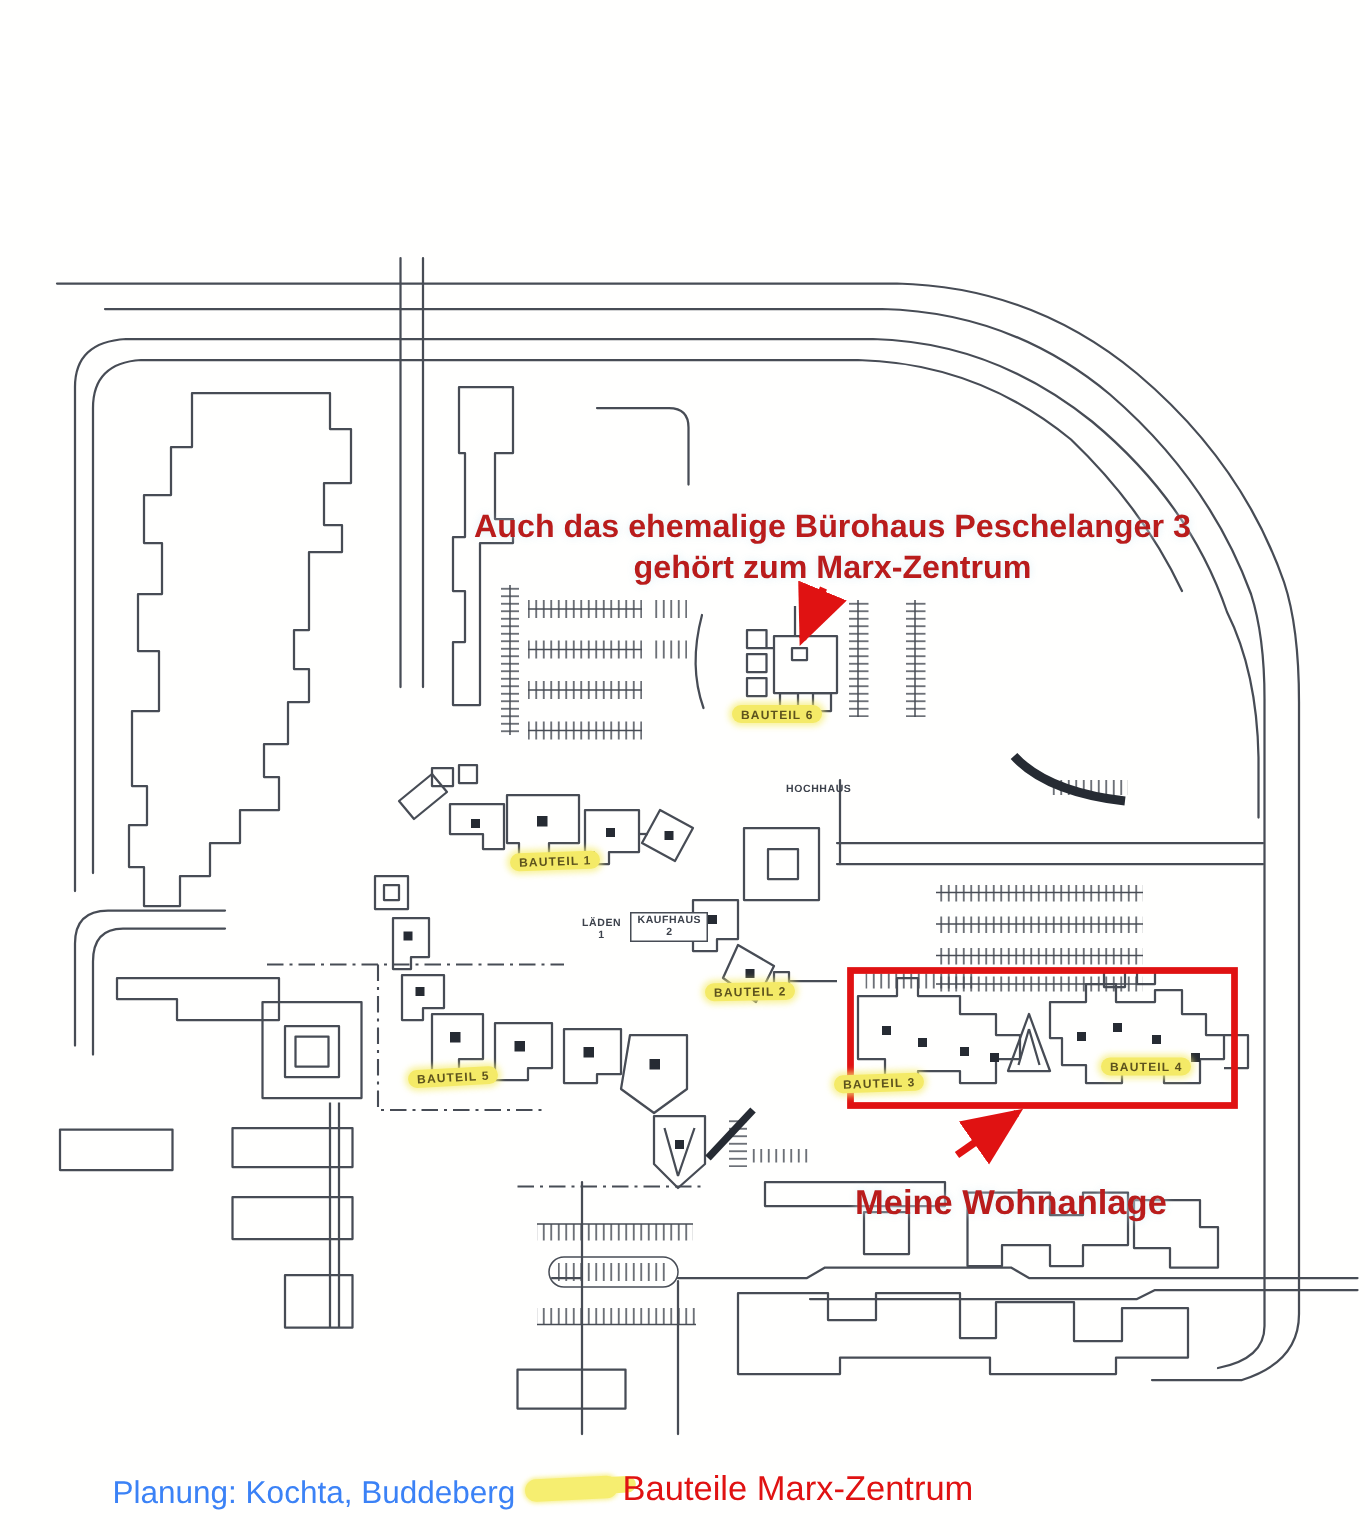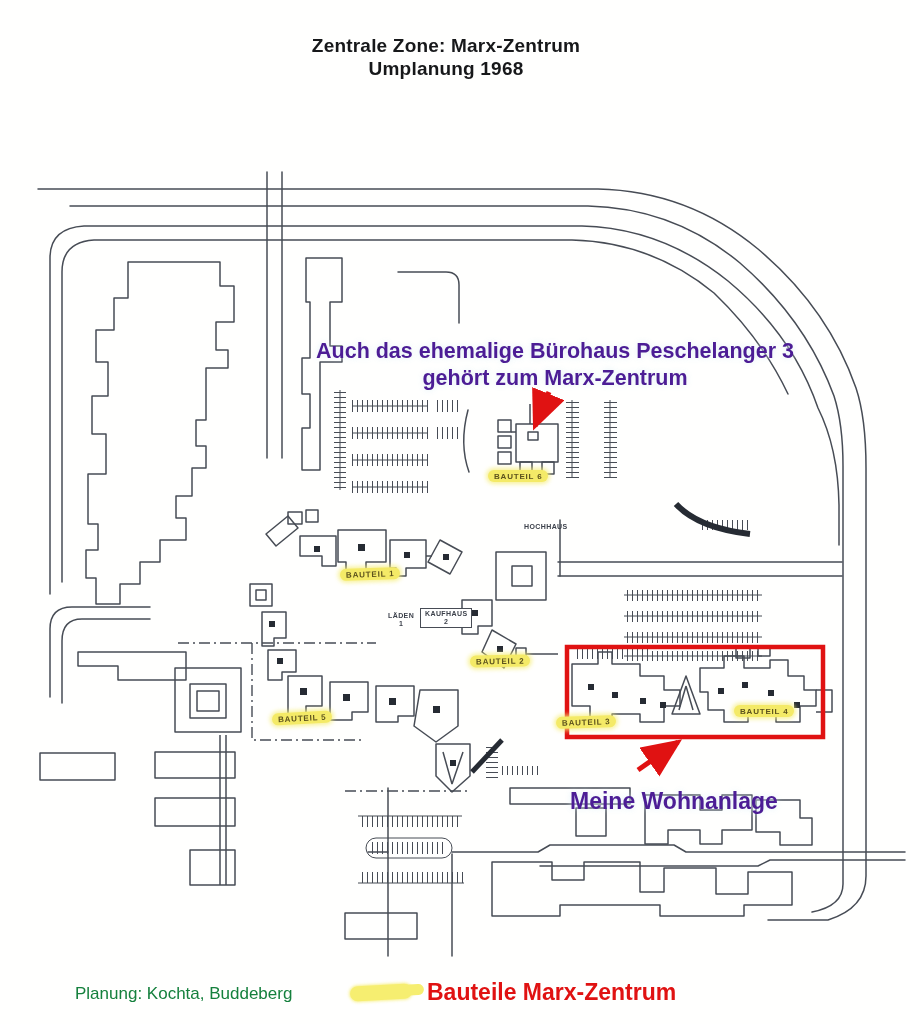--- a/index.html
+++ b/index.html
@@ -4,48 +4,44 @@
 <style>
   html,body{margin:0;padding:0;background:#ffffff;}
   .page{position:relative;width:910px;height:1024px;background:#fffffe;overflow:hidden;
         font-family:"Liberation Sans",sans-serif;}
   
   .title-block{position:absolute;top:34px;left:146px;width:600px;text-align:center;z-index:3;}
   .title-line{font-size:19px;font-weight:bold;color:#17181a;line-height:23px;letter-spacing:.2px;}
   
   .plan-svg{position:absolute;left:0;top:0;z-index:1;}
   
-  .red-note{position:absolute;color:#4c1d95;font-weight:bold;z-index:4;
+  .red-note{position:absolute;color:#b91c1c;font-weight:bold;z-index:4;
             text-shadow:0 0 6px rgba(219,238,247,.9);}
   .pesch-note{left:240px;top:338px;width:630px;text-align:center;font-size:21.5px;line-height:27px;}
   .wohn-note{left:570px;top:788px;font-size:23px;}
   
   .ylabel{position:absolute;z-index:2;background:#f4ea67;color:#5d531d;font-size:8px;font-weight:bold;
           letter-spacing:.8px;padding:1.5px 6px;border-radius:8px;white-space:nowrap;
           box-shadow:0 0 4px 2px rgba(246,238,120,.75);}
   
   .plabel{position:absolute;z-index:2;color:#3c414b;font-size:7px;font-weight:bold;
           letter-spacing:.4px;line-height:8px;text-align:center;white-space:nowrap;}
   .plabel.boxed{border:1px solid #474c55;padding:1px 4px;background:#fff;}
   
-  .legend-planner{position:absolute;left:75px;top:984px;font-size:17px;color:#15803d;z-index:3;}
+  .legend-planner{position:absolute;left:75px;top:984px;font-size:21px;color:#3b82f6;z-index:3;}
   .legend-swatch{position:absolute;left:350px;top:985px;width:62px;height:15px;background:#f6ee70;
                  border-radius:8px;transform:rotate(-3deg);z-index:3;
                  box-shadow:14px -1px 0 -2px #f6ee70,0 0 3px 1px rgba(246,238,112,.8);}
-  .legend-red{position:absolute;left:427px;top:979px;font-size:23px;font-weight:bold;color:#e01212;z-index:3;}
+  .legend-red{position:absolute;left:415px;top:979px;font-size:23px;font-weight:normal;color:#e01212;z-index:3;}
 </style>
 </head>
 <body>
 
 <div class="page">
 
-  <div class="title-block">
-    <div class="title-line">Zentrale Zone: Marx-Zentrum</div>
-    <div class="title-line">Umplanung 1968</div>
-  </div>
 
   <svg class="plan-svg" width="910" height="1024" viewBox="0 0 910 1024">
     <defs>
       <pattern id="pvt" width="5" height="12" patternUnits="userSpaceOnUse">
         <path d="M2.5,0 V12" stroke="#474c55" stroke-width="1"></path>
       </pattern>
       <pattern id="pht" width="12" height="5" patternUnits="userSpaceOnUse">
         <path d="M0,2.5 H12" stroke="#474c55" stroke-width="1"></path>
       </pattern>
       <marker id="rah" markerWidth="9" markerHeight="8" refX="7" refY="3.5" orient="auto">

